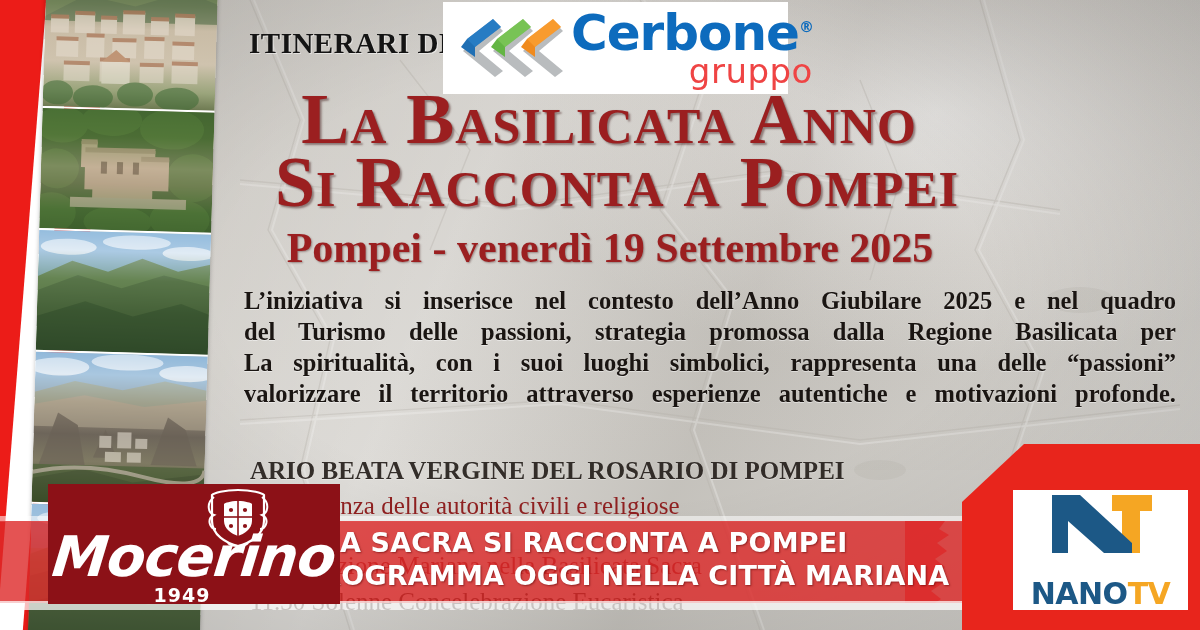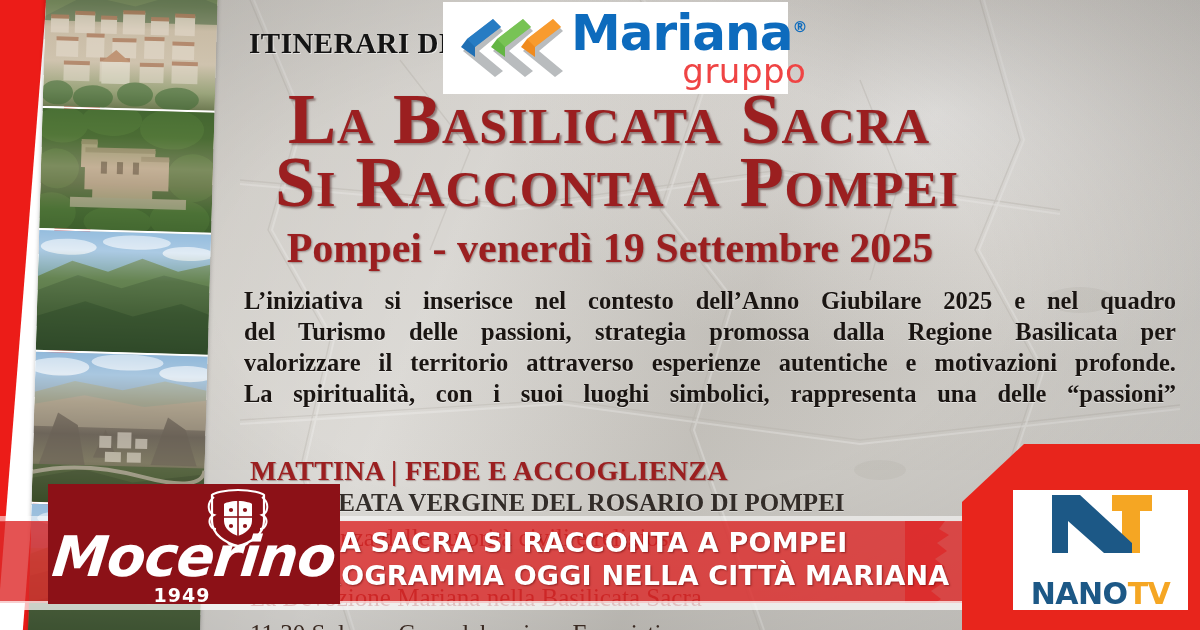--- a/index.html
+++ b/index.html
@@ -363,41 +363,40 @@
 
         <polygon points="10,22 36,2 44,10 18,30 18,40 4,30" fill="#1f6fb4"></polygon>
         <polygon points="40,22 66,2 74,10 48,30 48,40 34,30" fill="#63b544"></polygon>
         <polygon points="70,22 96,2 104,10 78,30 78,40 64,30" fill="#f08a1d"></polygon>
         <polygon points="10,22 36,2 44,10 18,30" fill="#2e86d0" opacity=".55"></polygon>
         <polygon points="40,22 66,2 74,10 48,30" fill="#8ed165" opacity=".5"></polygon>
         <polygon points="70,22 96,2 104,10 78,30" fill="#ffab3f" opacity=".5"></polygon>
       </svg>
     </div>
     <div class="cerb-txt">
-      <div class="cerb-name"><span>Mariana</span><span class="cerb-reg">®</span></div>
+      <div class="cerb-name"><span>Cerbone</span><span class="cerb-reg">®</span></div>
       <div class="cerb-sub">gruppo</div>
     </div>
   </div>
 
   <div class="title-wrap">
-    <div class="title-line title-1 no-sel">La Basilicata Sacra</div>
+    <div class="title-line title-1 no-sel">La Basilicata Anno</div>
     <div class="title-line title-2 no-sel">Si Racconta a Pompei</div>
   </div>
 
   <div class="subtitle no-sel">Pompei - venerdì 19 Settembre 2025</div>
 
   <div class="body-par">
     <div>L’iniziativa si inserisce nel contesto dell’Anno Giubilare 2025 e nel quadro</div>
     <div>del Turismo delle passioni, strategia promossa dalla Regione Basilicata per</div>
+    <div>La spiritualità, con i suoi luoghi simbolici, rappresenta una delle “passioni”</div>
     <div>valorizzare il territorio attraverso esperienze autentiche e motivazioni profonde.</div>
-    <div>La spiritualità, con i suoi luoghi simbolici, rappresenta una delle “passioni”</div>
   </div>
 
   <div class="prog">
-    <div class="prog-head no-sel">MATTINA | FEDE E ACCOGLIENZA</div>
     <div class="prog-venue no-sel">ARIO BEATA VERGINE DEL ROSARIO DI POMPEI</div>
     <div class="prog-item red no-sel">Accoglienza delle autorità civili e religiose</div>
     <div class="prog-item red no-sel" style="margin-top:32px">La Devozione Mariana nella Basilicata Sacra</div>
     <div class="prog-item no-sel" style="margin-top:8px">11.30 Solenne Concelebrazione Eucaristica</div>
   </div>
 
   <div class="chyron-top"></div>
   <div class="chyron"></div>
   <svg class="chyron-rag" viewBox="0 0 70 82" preserveAspectRatio="none">
     <path d="M0 0 L40 0 L34 8 L44 14 L32 22 L42 30 L30 38 L40 46 L28 54 L38 62 L26 70 L36 78 L30 82 L0 82 Z" fill="rgba(221,40,40,.80)"></path>

